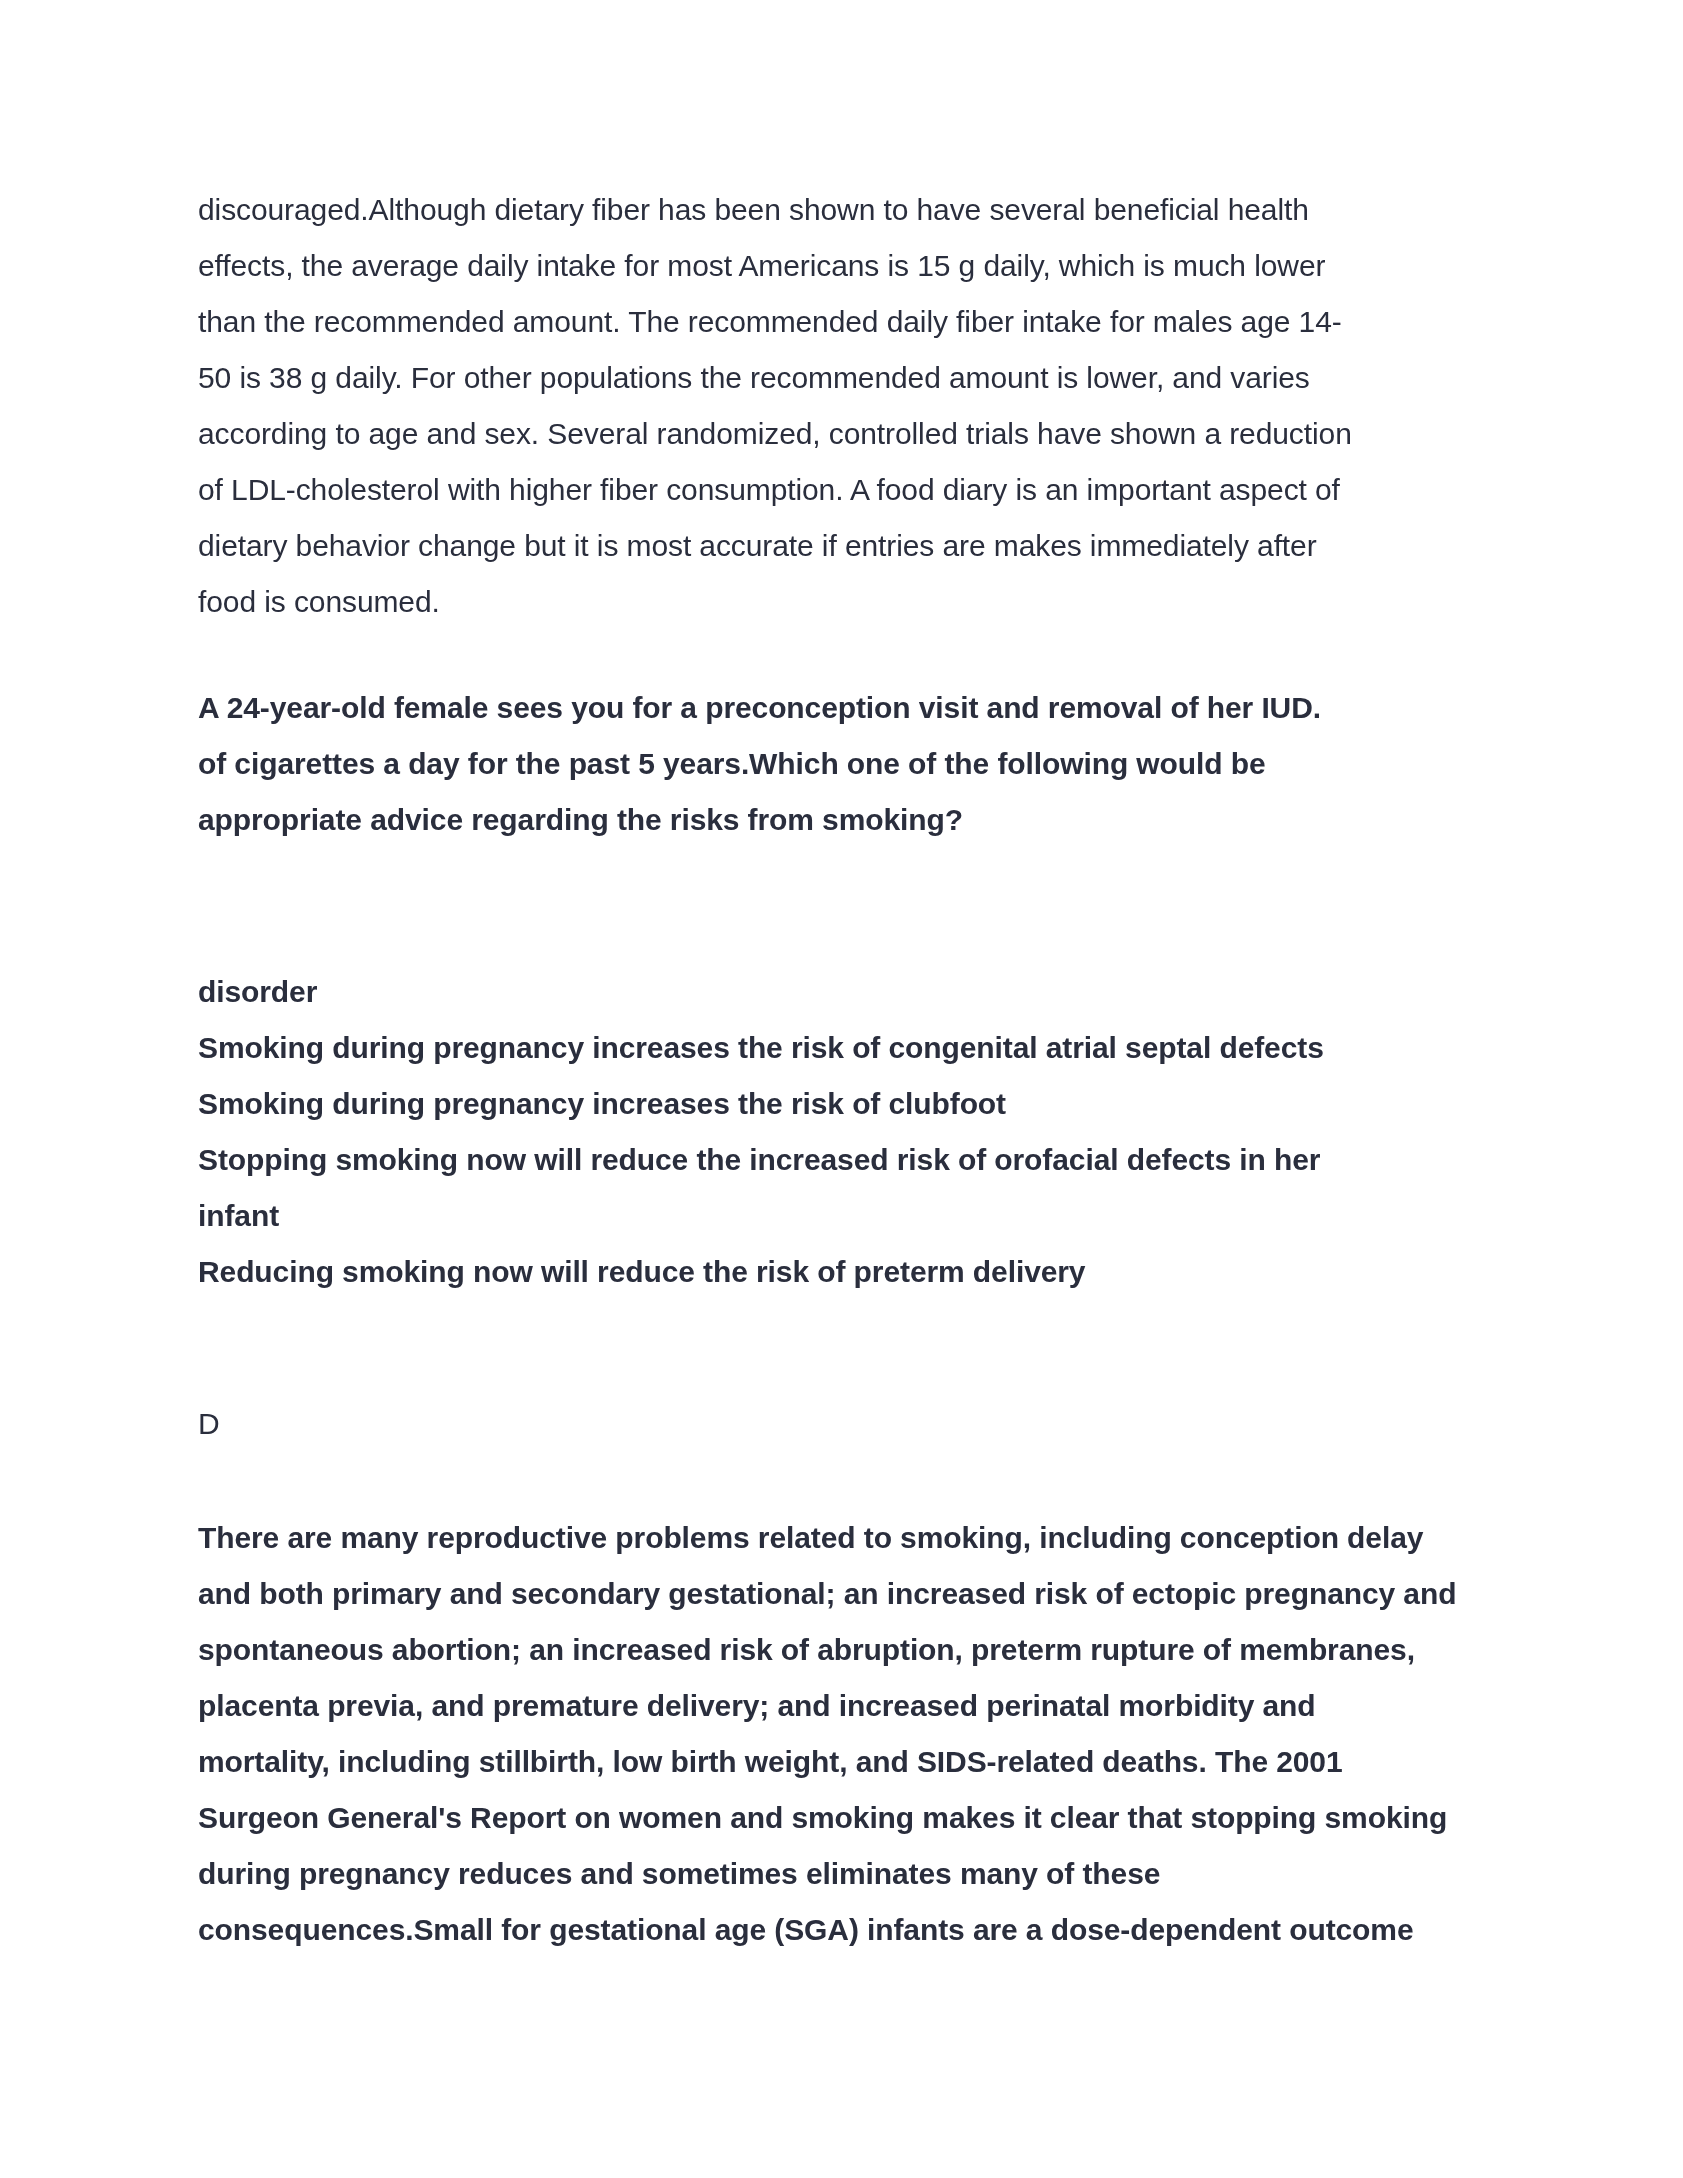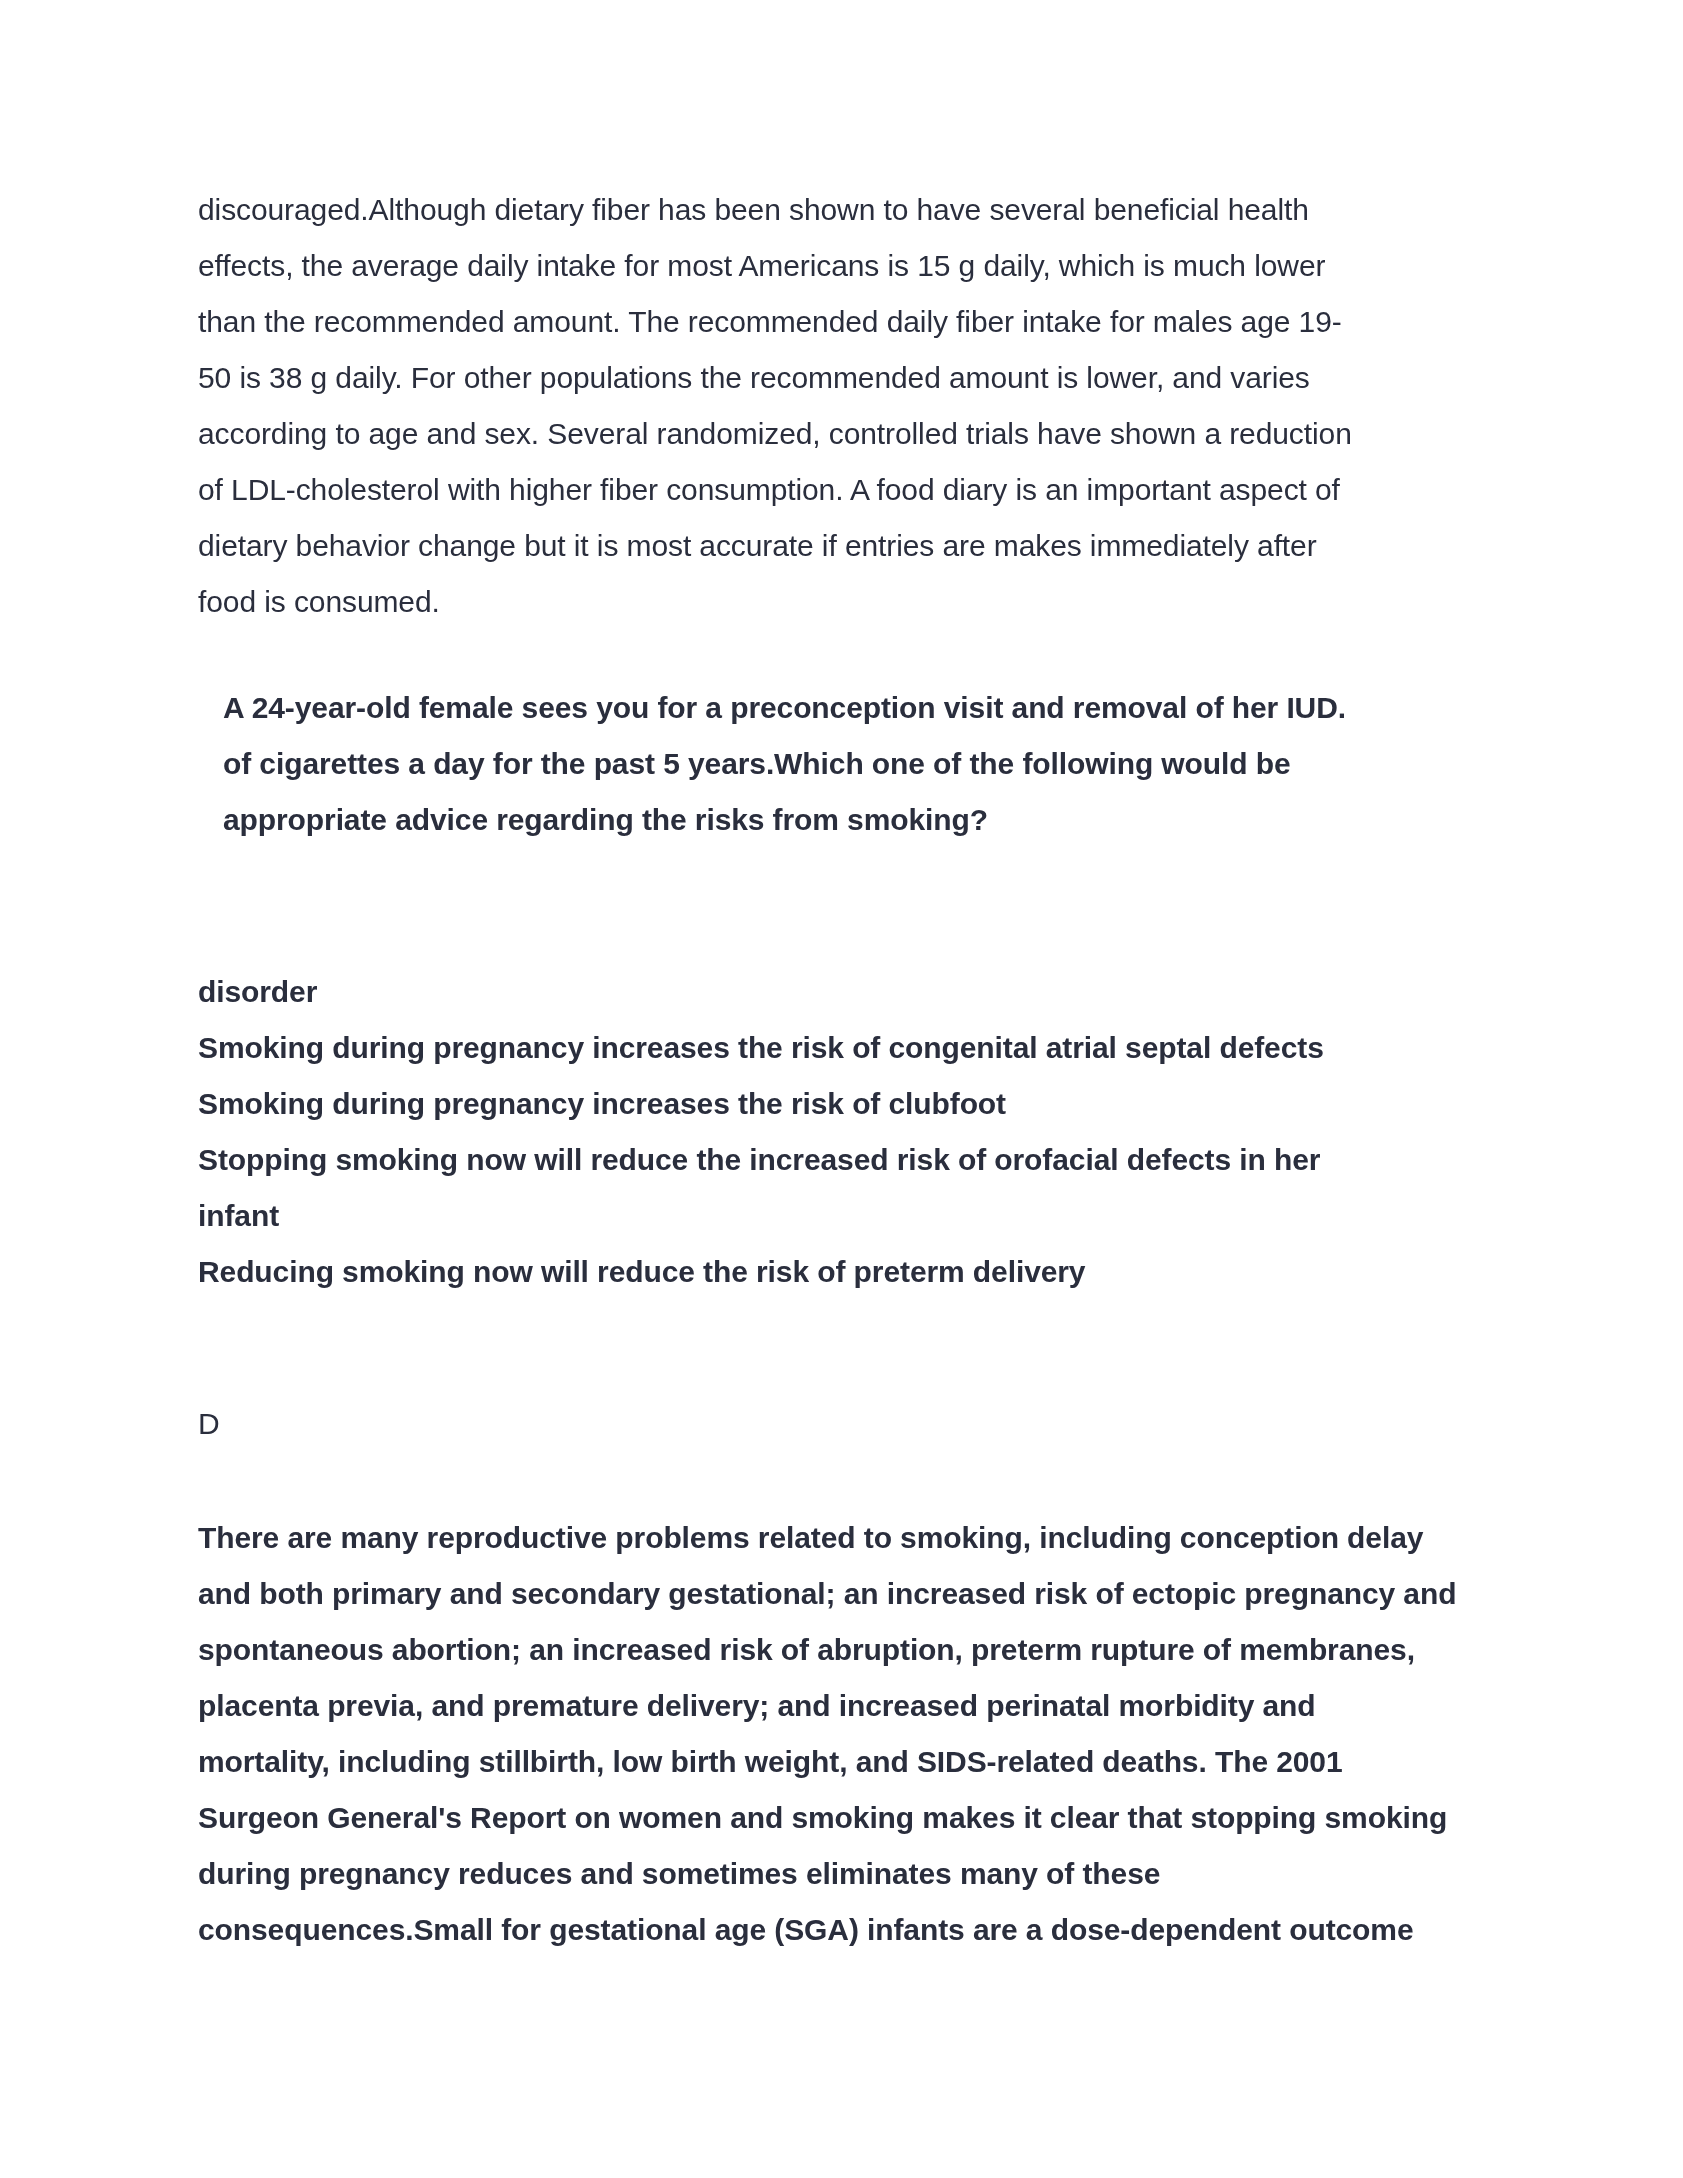--- a/index.html
+++ b/index.html
@@ -29,35 +29,35 @@
       line-height: 56px;
       letter-spacing: -0.1px;
     }
     .block .line {
       display: block;
       white-space: nowrap;
       height: 56px;
     }
     .bold { font-weight: bold; }
     #para-intro { top: 182px; }
-    #question   { top: 680px; margin-left: 25px; }
+    #question   { top: 680px; }
     #options    { top: 964px; }
     #answer     { top: 1396px; }
     #explanation{ top: 1510px; font-weight: bold; }
     .option { display: block; }
   </style>
 </head>
 <body>
 
 <div class="page">
 
   <div class="block" id="para-intro">
     <span class="line">discouraged.Although dietary fiber has been shown to have several beneficial health</span>
     <span class="line">effects, the average daily intake for most Americans is 15 g daily, which is much lower</span>
-    <span class="line">than the recommended amount. The recommended daily fiber intake for males age 19-</span>
+    <span class="line">than the recommended amount. The recommended daily fiber intake for males age 14-</span>
     <span class="line">50 is 38 g daily. For other populations the recommended amount is lower, and varies</span>
     <span class="line">according to age and sex. Several randomized, controlled trials have shown a reduction</span>
     <span class="line">of LDL-cholesterol with higher fiber consumption. A food diary is an important aspect of</span>
     <span class="line">dietary behavior change but it is most accurate if entries are makes immediately after</span>
     <span class="line">food is consumed.</span>
   </div>
 
   <div class="block bold" id="question">
     <span class="line">A 24-year-old female sees you for a preconception visit and removal of her IUD.</span>
     <span class="line">of cigarettes a day for the past 5 years.Which one of the following would be</span>

